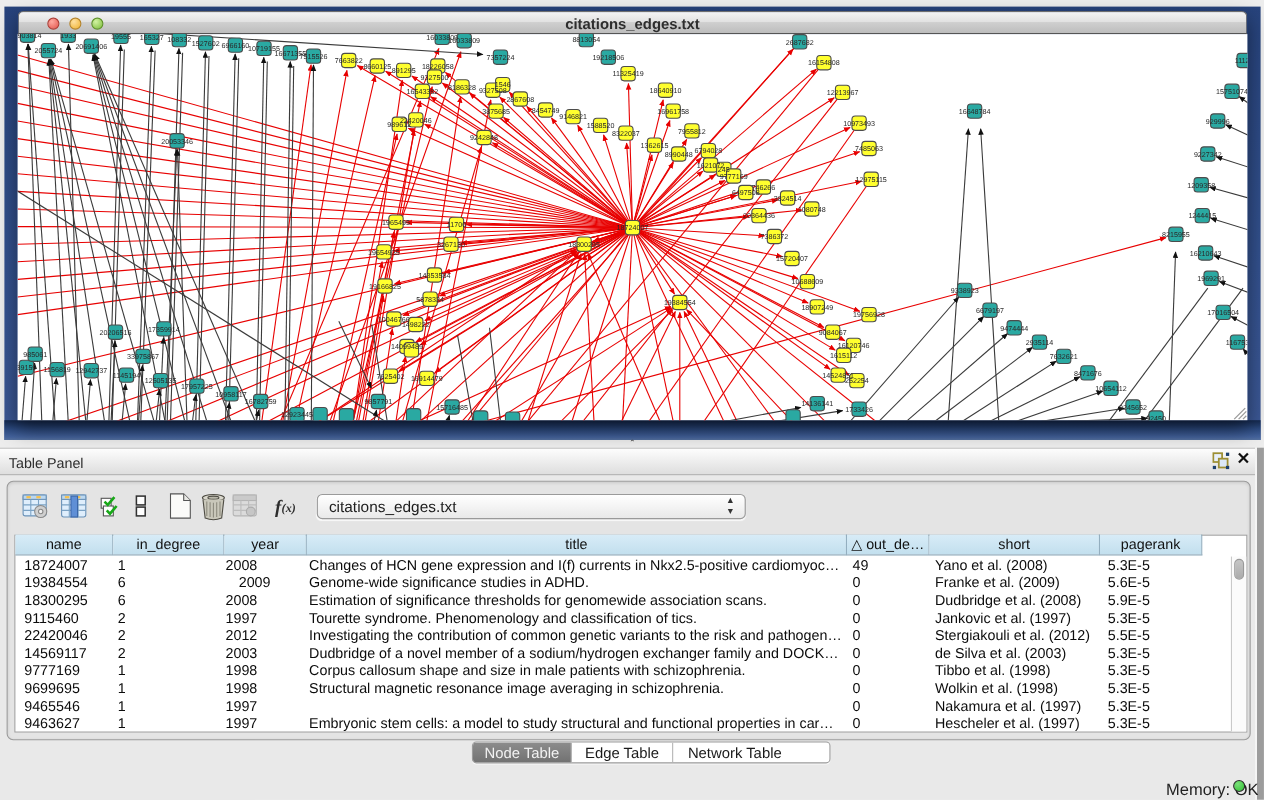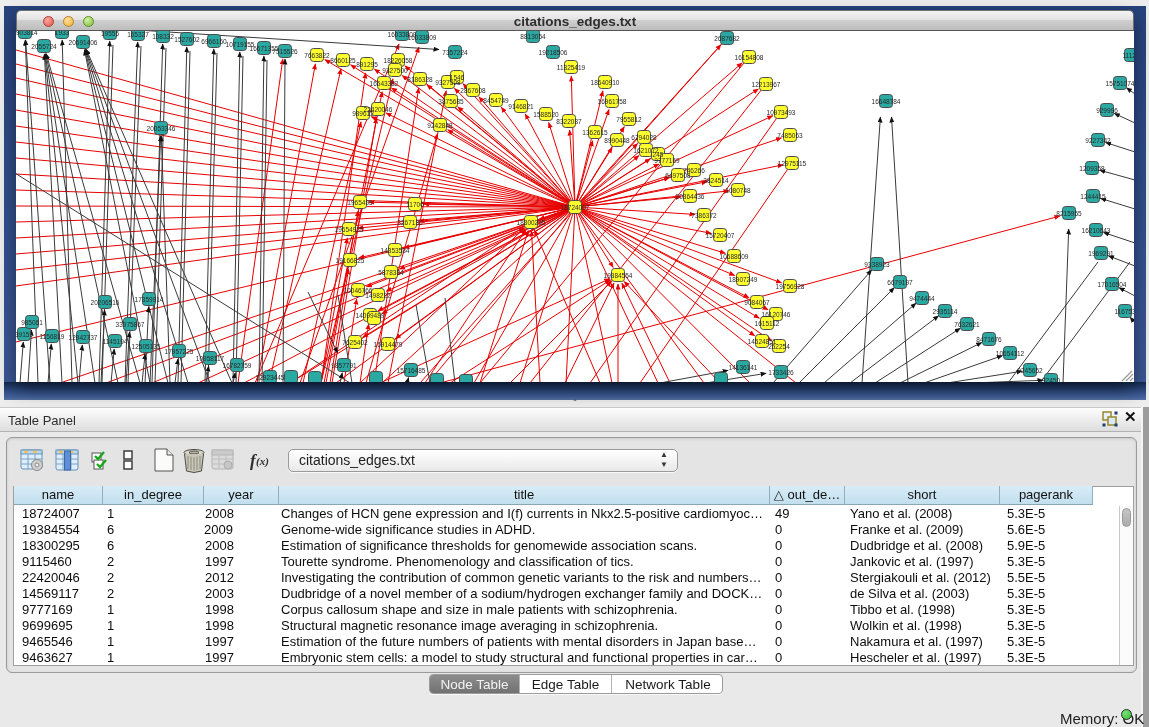--- a/index.html
+++ b/index.html
@@ -37,21 +37,21 @@
   border:1px solid #9f9f9f;overflow:hidden}
 .th{position:absolute;top:486px;height:19px;background:linear-gradient(180deg,#d8ecf7,#c2dfee);
   border-right:1px solid #93aebf;border-bottom:1px solid #8aa5b6;
   font-size:13px;color:#111;text-align:center;line-height:18px}
 .trow{position:absolute;left:0;width:1120px;height:16px;font-size:13px;color:#0c0c0c}
 .trow span{position:absolute;top:0;line-height:16px;white-space:nowrap}
 #vsb{position:absolute;left:1119px;top:506px;width:14px;height:159px;background:#fbfbfb;
   border-left:1px solid #c9c9c9}
 #vsb .thumb{position:absolute;left:2px;top:2px;width:9px;height:19px;border-radius:5px;
   background:linear-gradient(180deg,#c6c6c6,#ababab);border:1px solid #999}
-#tabs{position:absolute;left:429px;top:674px;width:294px;height:20px;border:1px solid #9b9b9b;
+#tabs{position:absolute;left:429px;top:674px;width:326px;height:20px;border:1px solid #9b9b9b;
   border-radius:4px;background:#fff;overflow:hidden;box-shadow:0 1px 0 rgba(255,255,255,.7)}
 #tabs div{position:absolute;top:0;height:20px;font-size:13.5px;line-height:19px;text-align:center}
 #t1{left:0;width:89px;background:linear-gradient(180deg,#8c8c8c,#6f6f6f);color:#f2f2f2}
 #t2{left:89px;width:92px;color:#1a1a1a;border-left:1px solid #b5b5b5}
 #t3{left:181px;width:113px;color:#1a1a1a;border-left:1px solid #b5b5b5}
 #mem{position:absolute;left:1060px;top:710px;font-size:15px;color:#222}
 #memdot{position:absolute;left:1121px;top:709px;width:11px;height:11px;border-radius:50%;
   background:radial-gradient(circle at 35% 30%,#7be07b,#2fbf30);border:1px solid #2a2a2a}
 #xb{position:absolute;left:1124px;top:408px;font-size:15px;font-weight:bold;color:#111}
 </style></head>
@@ -634,21 +634,21 @@
     <span style="left:107px">1</span>
     <span style="left:205px">2008</span>
     <span style="left:281px">Changes of HCN gene expression and I(f) currents in Nkx2.5-positive cardiomyoc…</span>
     <span style="left:775px">49</span>
     <span style="left:850px">Yano et al. (2008)</span>
     <span style="left:1007px">5.3E-5</span>
   </div>
 <div class="trow" style="top:522px">
     <span style="left:22px">19384554</span>
     <span style="left:107px">6</span>
-    <span style="left:204px">2009</span>
+    <span style="left:217px">2009</span>
     <span style="left:281px">Genome-wide significance studies in ADHD.</span>
     <span style="left:775px">0</span>
     <span style="left:850px">Franke et al. (2009)</span>
     <span style="left:1007px">5.6E-5</span>
   </div>
 <div class="trow" style="top:538px">
     <span style="left:22px">18300295</span>
     <span style="left:107px">6</span>
     <span style="left:205px">2008</span>
     <span style="left:281px">Estimation of significance thresholds for genomewide association scans.</span>
@@ -662,21 +662,21 @@
     <span style="left:205px">1997</span>
     <span style="left:281px">Tourette syndrome. Phenomenology and classification of tics.</span>
     <span style="left:775px">0</span>
     <span style="left:850px">Jankovic et al. (1997)</span>
     <span style="left:1007px">5.3E-5</span>
   </div>
 <div class="trow" style="top:570px">
     <span style="left:22px">22420046</span>
     <span style="left:107px">2</span>
     <span style="left:205px">2012</span>
-    <span style="left:281px">Investigating the contribution of common genetic variants to the risk and numbers…</span>
+    <span style="left:281px">Investigating the contribution of common genetic variants to the risk and pathogen…</span>
     <span style="left:775px">0</span>
     <span style="left:850px">Stergiakouli et al. (2012)</span>
     <span style="left:1007px">5.5E-5</span>
   </div>
 <div class="trow" style="top:586px">
     <span style="left:22px">14569117</span>
     <span style="left:107px">2</span>
     <span style="left:205px">2003</span>
     <span style="left:281px">Dudbridge of a novel member of a sodium/hydrogen exchanger family and DOCK…</span>
     <span style="left:775px">0</span>
@@ -698,21 +698,20 @@
     <span style="left:205px">1998</span>
     <span style="left:281px">Structural magnetic resonance image averaging in schizophrenia.</span>
     <span style="left:775px">0</span>
     <span style="left:850px">Wolkin et al. (1998)</span>
     <span style="left:1007px">5.3E-5</span>
   </div>
 <div class="trow" style="top:634px">
     <span style="left:22px">9465546</span>
     <span style="left:107px">1</span>
     <span style="left:205px">1997</span>
-    <span style="left:281px">Estimation of the future numbers of patients with mental disorders in Japan base…</span>
     <span style="left:775px">0</span>
     <span style="left:850px">Nakamura et al. (1997)</span>
     <span style="left:1007px">5.3E-5</span>
   </div>
 <div class="trow" style="top:650px">
     <span style="left:22px">9463627</span>
     <span style="left:107px">1</span>
     <span style="left:205px">1997</span>
     <span style="left:281px">Embryonic stem cells: a model to study structural and functional properties in car…</span>
     <span style="left:775px">0</span>

